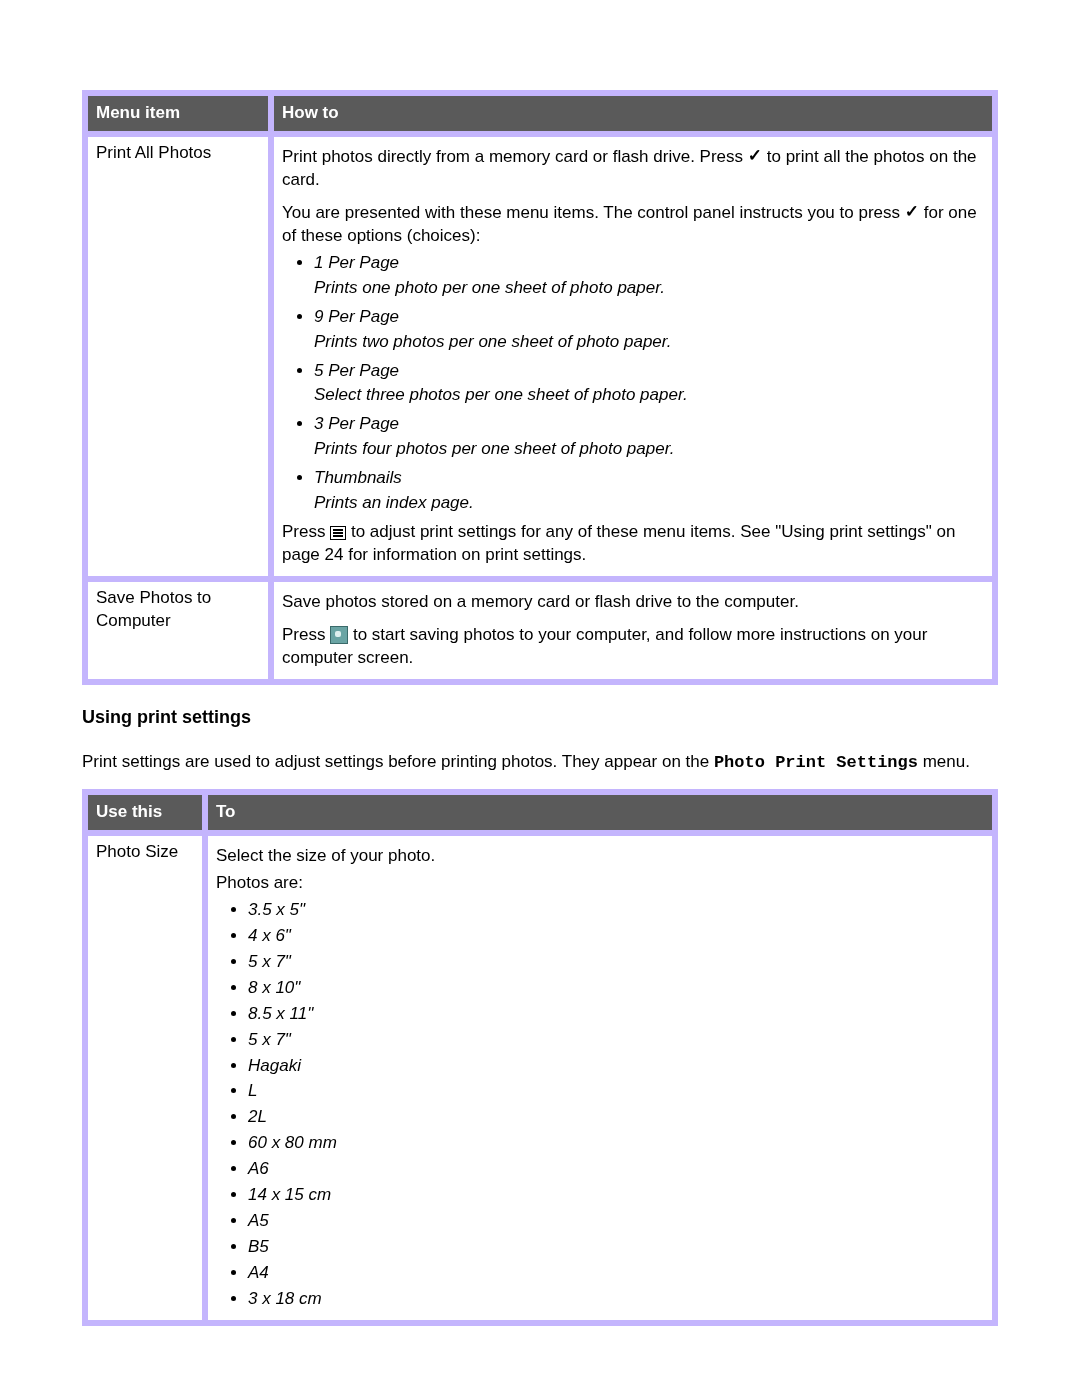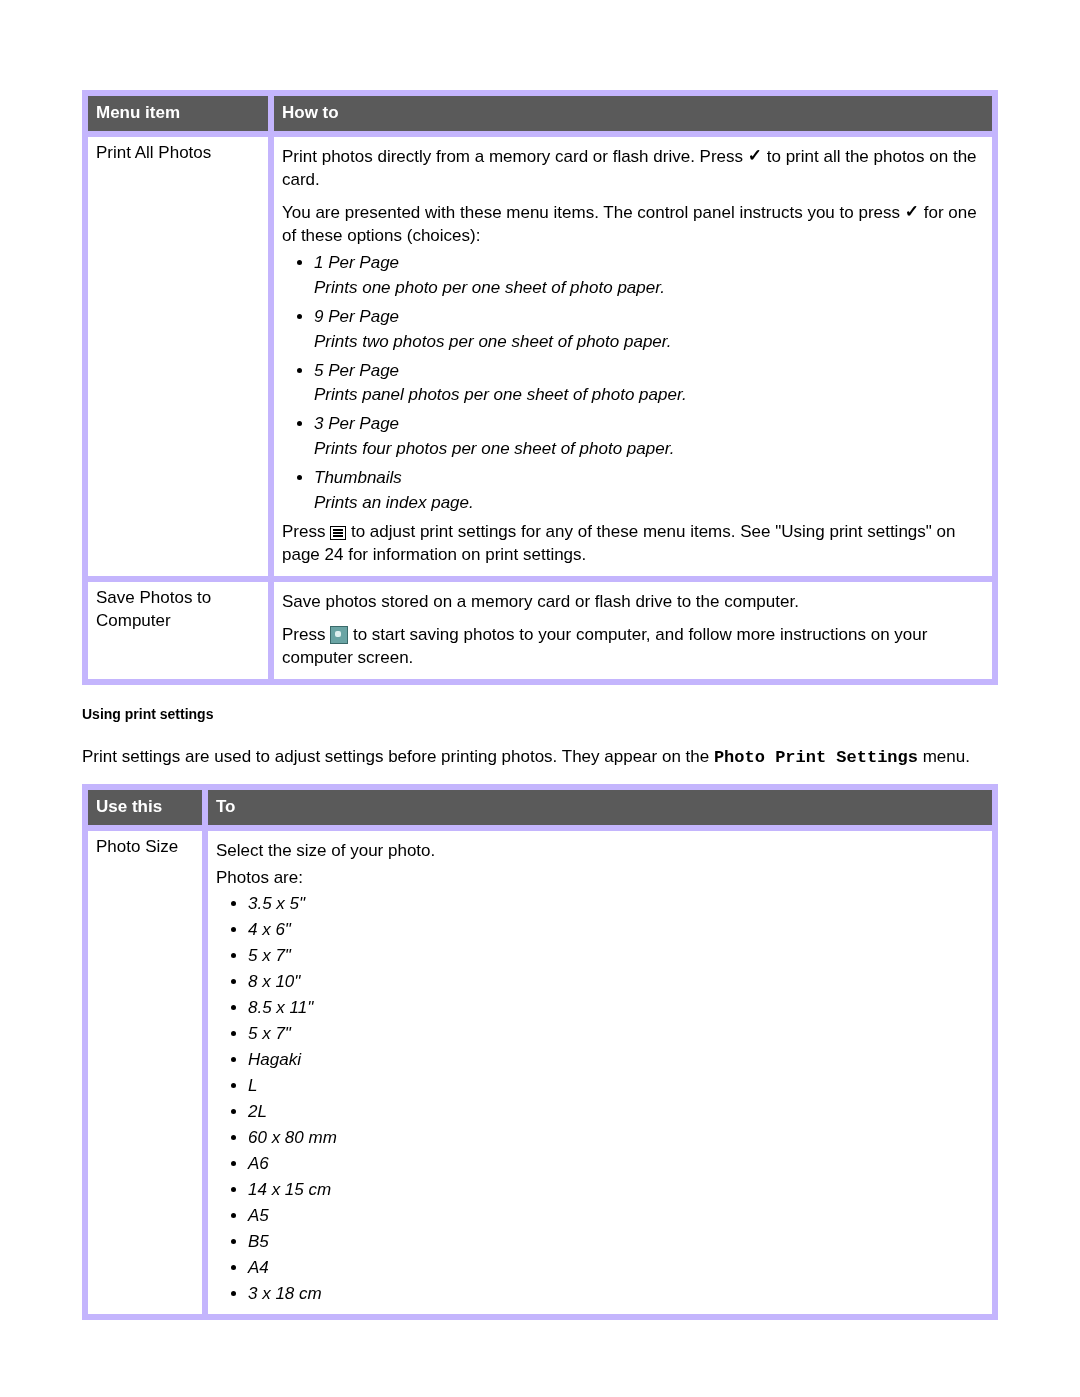--- a/index.html
+++ b/index.html
@@ -25,21 +25,21 @@
     text-align: left;
   }
   thead th {
     background: #5a5a5a;
     color: #fff;
     font-weight: bold;
     padding: 6px 8px;
   }
   .sect-heading {
     font-weight: bold;
-    font-size: 14px;
+    font-size: 18px;
     margin: 16px 0 10px 0;
   }
   .intro-para {
     margin: 22px 0 14px 0;
   }
   .mono {
     font-family: "Courier New", monospace;
     font-weight: bold;
   }
   ul.bul {
@@ -137,21 +137,21 @@
           <li>
             <span>1 Per Page</span>
             <span class="sub-desc">Prints one photo per one sheet of photo paper.</span>
           </li>
           <li>
             <span>9 Per Page</span>
             <span class="sub-desc">Prints two photos per one sheet of photo paper.</span>
           </li>
           <li>
             <span>5 Per Page</span>
-            <span class="sub-desc">Prints panel photos per one sheet of photo paper.</span>
+            <span class="sub-desc">Select three photos per one sheet of photo paper.</span>
           </li>
           <li>
             <span>3 Per Page</span>
             <span class="sub-desc">Prints four photos per one sheet of photo paper.</span>
           </li>
           <li>
             <span>Thumbnails</span>
             <span class="sub-desc">Prints an index page.</span>
           </li>
         </ul>

